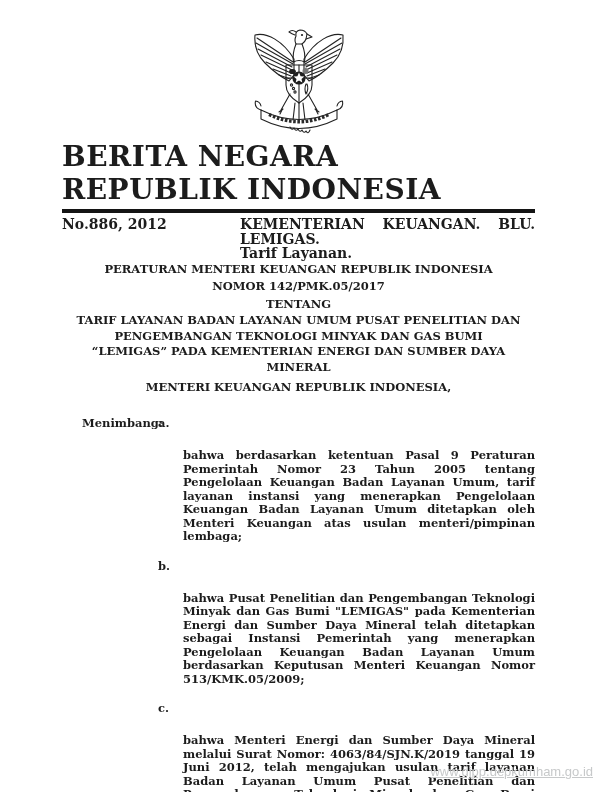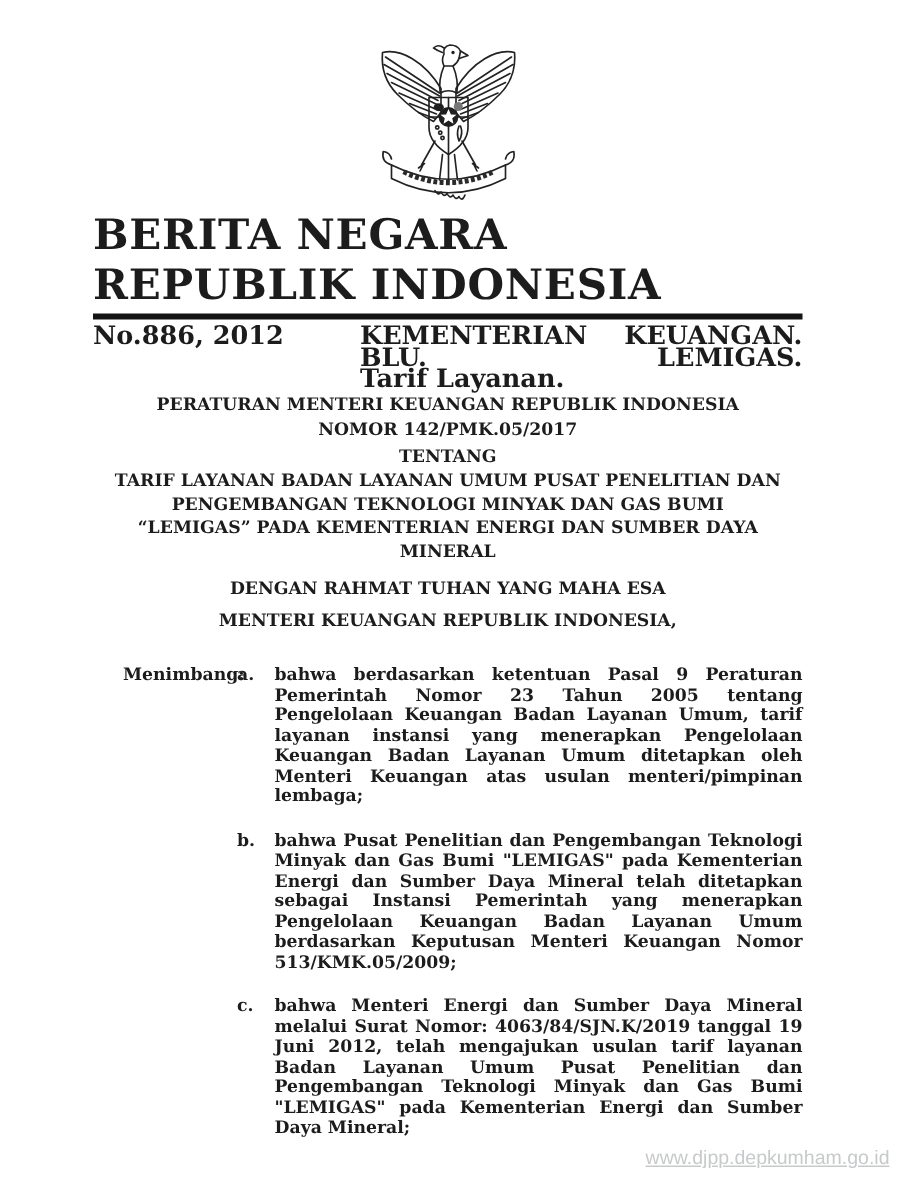--- a/index.html
+++ b/index.html
@@ -27,21 +27,21 @@
     letter-spacing: 0.5px;
     margin-top: 6px;
     white-space: nowrap;
   }
   .rule { height: 4px; background: #141414; margin-top: 3px; }
 
   
   .header-row {
     display: flex;
     margin-top: 4px;
-    font-size: 17px;
+    font-size: 14px;
     font-weight: bold;
     line-height: 14.5px;
   }
   .issue-no { width: 178px; flex: none; }
   .subject { flex: 1; }
   .subject-line1 { text-align: justify; text-align-last: justify; }
 
   
   .title-block {
     text-align: center;
@@ -65,20 +65,21 @@
     width: 76px; flex: none;
     display: flex; 
     line-height: 13.5px;
   }
   .c-marker { width: 25px; flex: none; line-height: 13.5px; }
   .c-text {
     flex: 1;
     text-align: justify;
     text-justify: inter-word;
     line-height: 13.5px;
+    margin-top: 32px;
   }
 
   
   .watermark {
     position: absolute;
     right: 19px; bottom: 13px;
     font-family: "Liberation Sans", sans-serif;
     font-size: 13px;
     color: #c7c9ca;
     text-decoration: underline;
@@ -159,21 +160,20 @@
       <div class="subject-line1">KEMENTERIAN KEUANGAN. BLU. LEMIGAS.</div>
       <div>Tarif Layanan.</div>
     </div>
   </div>
 
   <div class="title-block">
     <div class="tb-line">PERATURAN MENTERI KEUANGAN REPUBLIK INDONESIA</div>
     <div class="tb-line">NOMOR 142/PMK.05/2017</div>
     <div class="tb-line">TENTANG</div>
     <div class="tb-title">TARIF LAYANAN BADAN LAYANAN UMUM PUSAT PENELITIAN DAN PENGEMBANGAN TEKNOLOGI MINYAK DAN GAS BUMI “LEMIGAS” PADA KEMENTERIAN ENERGI DAN SUMBER DAYA MINERAL</div>
-    <div class="invocation">DENGAN RAHMAT TUHAN YANG MAHA ESA</div>
     <div class="authority">MENTERI KEUANGAN REPUBLIK INDONESIA,</div>
   </div>
 
   <div class="considering">
 
     <div class="consider-item">
       <div class="c-label">
         <span>Menimbang</span>
         <span>:</span>
       </div>

